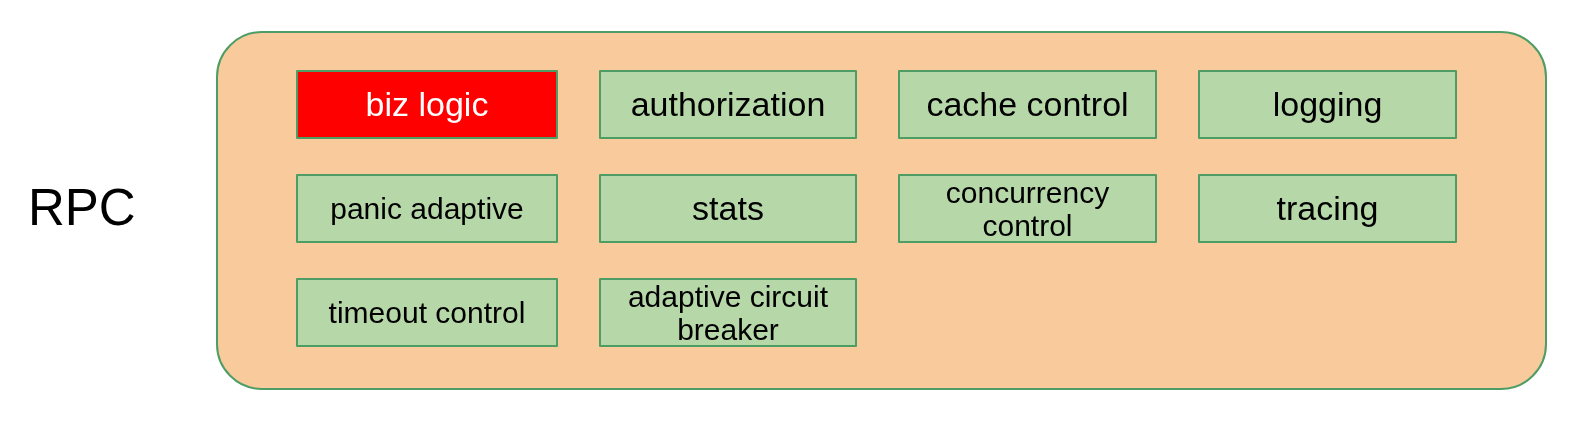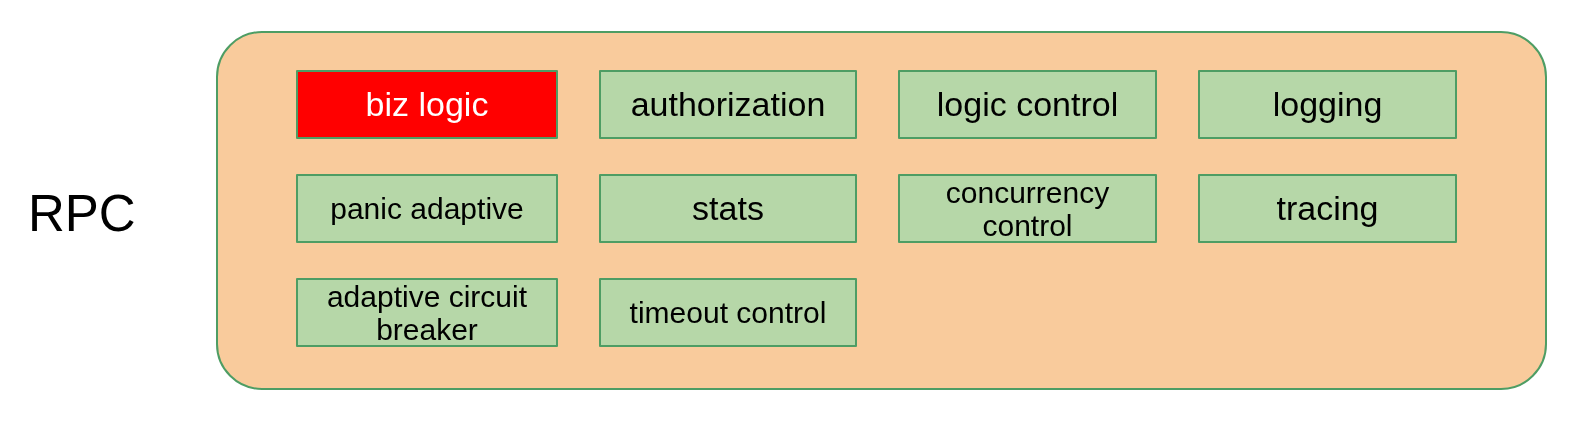--- a/index.html
+++ b/index.html
@@ -11,21 +11,21 @@
     position: relative;
     width: 1580px;
     height: 426px;
     overflow: hidden;
     background: #ffffff;
     font-family: "Liberation Sans", sans-serif;
   }
   .rpc-label {
     position: absolute;
     left: 28px;
-    top: 188px;
+    top: 182px;
     font-size: 51px;
     line-height: 1;
     color: #000000;
     white-space: nowrap;
   }
   .panel {
     position: absolute;
     left: 216px;
     top: 31px;
     width: 1331px;
@@ -75,38 +75,38 @@
   <div class="rpc-label">RPC</div>
   <div class="panel">
     <div class="module-grid">
         <div class="module-box highlight">
           <span>biz logic</span>
         </div>
         <div class="module-box">
           <span>authorization</span>
         </div>
         <div class="module-box">
-          <span>logic control</span>
+          <span>cache control</span>
         </div>
         <div class="module-box">
           <span>logging</span>
         </div>
         <div class="module-box sm">
           <span>panic adaptive</span>
         </div>
         <div class="module-box">
           <span>stats</span>
         </div>
         <div class="module-box sm">
           <span>concurrency control</span>
         </div>
         <div class="module-box">
           <span>tracing</span>
         </div>
         <div class="module-box sm">
-          <span>adaptive circuit breaker</span>
+          <span>timeout control</span>
         </div>
         <div class="module-box sm">
-          <span>timeout control</span>
+          <span>adaptive circuit breaker</span>
         </div>
       </div>
   </div>
 </div>
 
 </body></html>

